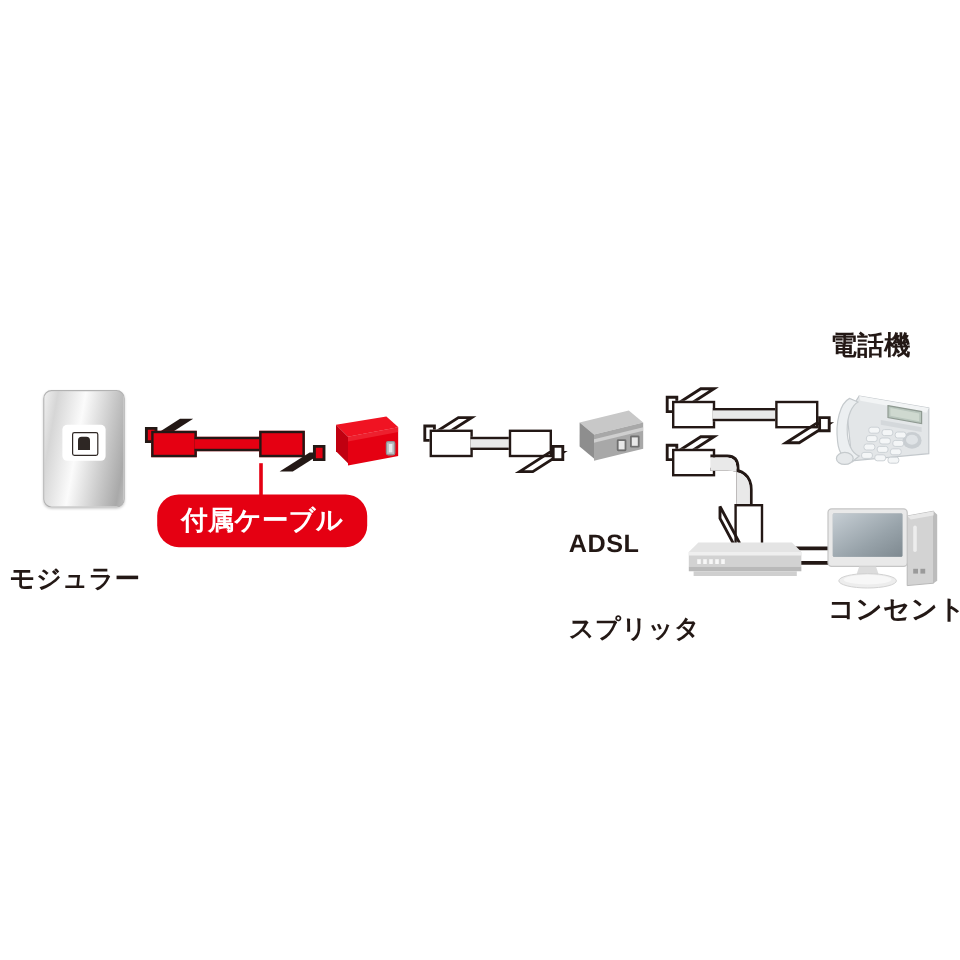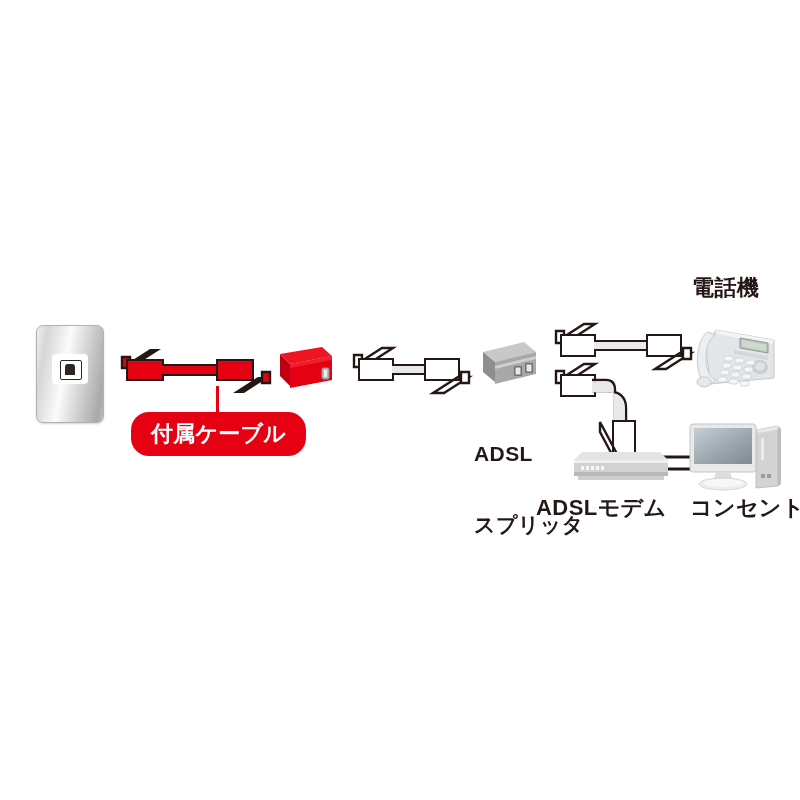--- a/index.html
+++ b/index.html
@@ -79,20 +79,21 @@
 
 <div id="stage">
 
   <div id="outlet">
     <div class="plate"></div>
     <div class="jackbed"></div>
     <div class="jack"></div>
   </div>
 
   <div class="lbl" style="left:8px;top:424px;font-size:21px;">
+    <div>モジュラー</div>
   </div>
 
   <div>
 
     <svg class="latchsvg" style="left:120px;top:347px;" width="44" height="22" viewBox="0 0 44 22">
       <polygon points="5,18 30,2 41,2 16,18" fill="#231815"></polygon>
       <polygon points="2,10 10,10 10,21 2,21" fill="#e50012" stroke="#231815" stroke-width="2.4"></polygon>
     </svg>
     <div class="plug red" style="left:126px;top:359px;width:38px;height:22px;"></div>
 
@@ -251,16 +252,15 @@
       <stop offset="60%" stop-color="#98a3aa"></stop>
       <stop offset="100%" stop-color="#7e8990"></stop>
     </linearGradient>
     <rect x="8" y="10" width="58" height="36" rx="1" fill="url(#scr)"></rect>
 
     <polygon points="30,54 44,54 47,63 27,63" fill="#dcdcdc"></polygon>
     <ellipse cx="37" cy="66" rx="24" ry="6" fill="#ededed" stroke="#d0d0d0" stroke-width="0.8"></ellipse>
     <ellipse cx="37" cy="65" rx="20" ry="4" fill="#f7f7f7"></ellipse>
   </svg>
 
-  <div class="lbl" style="left:536px;top:496px;font-size:22px;">ADSLモデム</div>
   <div class="lbl" style="left:690px;top:496px;font-size:22px;">コンセント</div>
 
 </div>
 
 </body></html>

